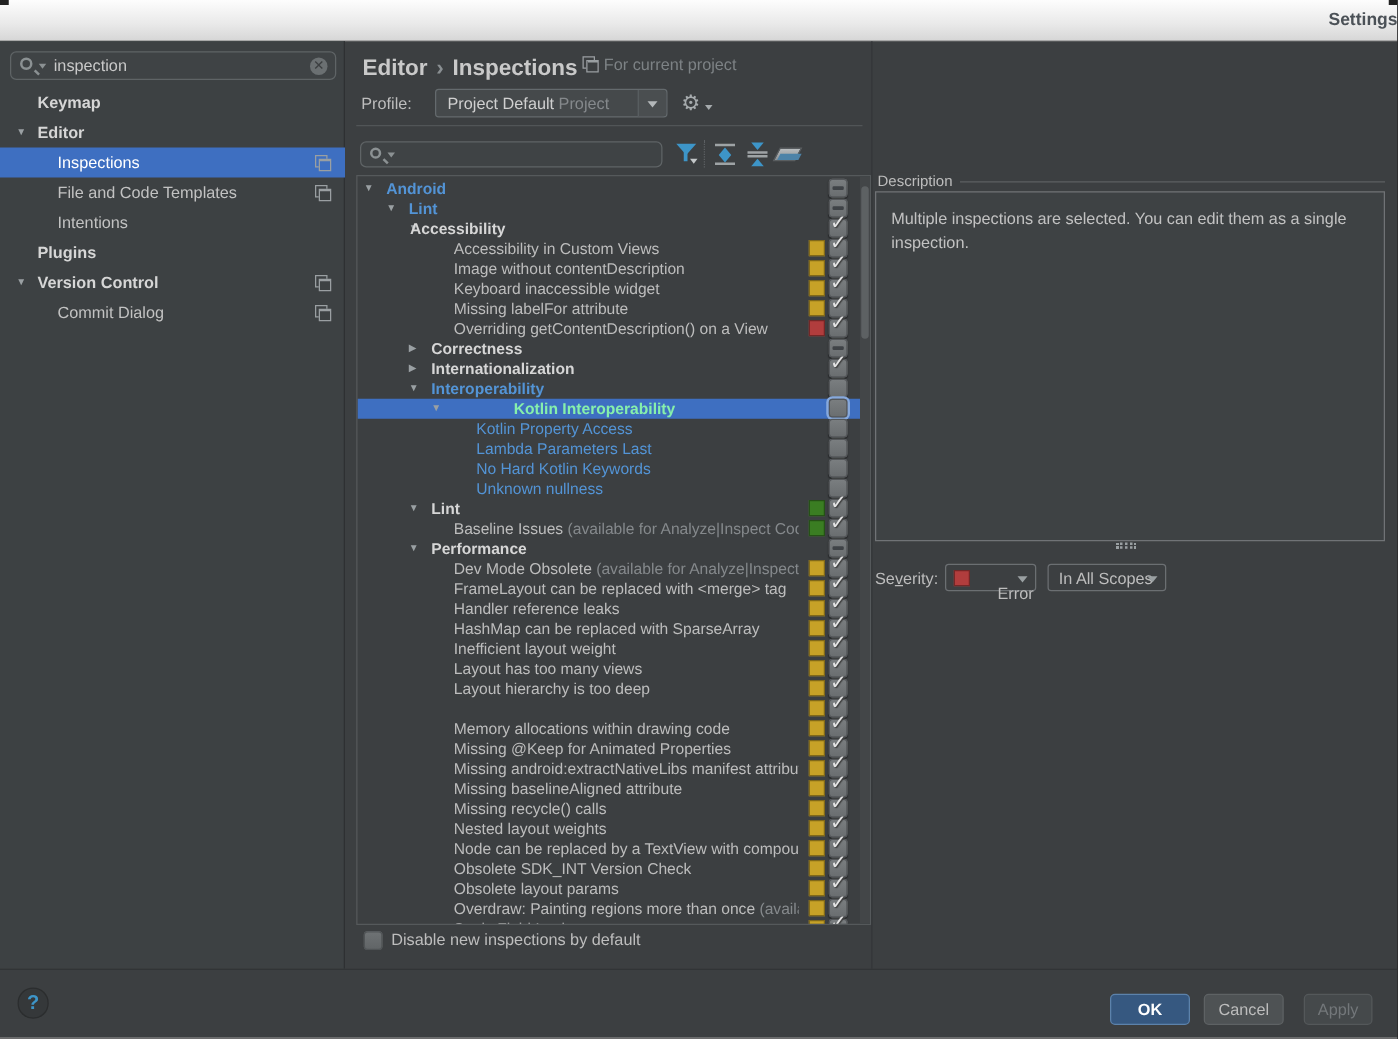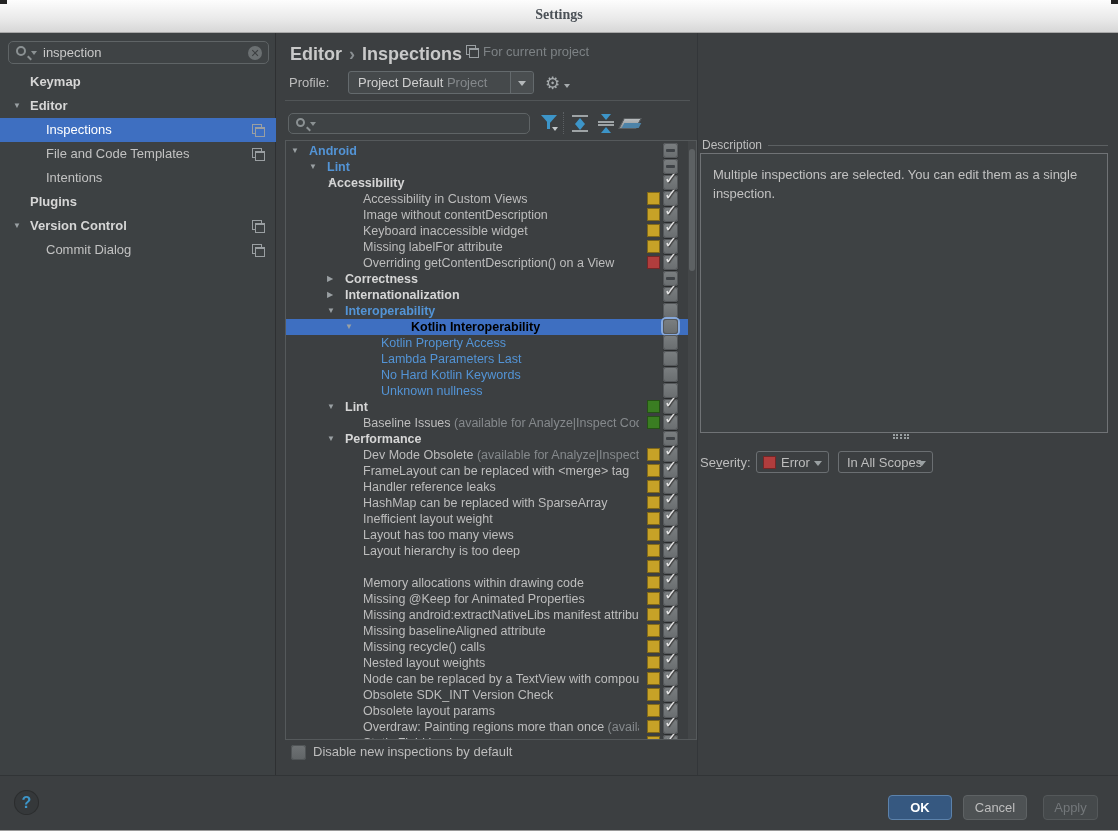--- a/index.html
+++ b/index.html
@@ -3,22 +3,22 @@
 <meta charset="utf-8">
 <style>
   html,body{margin:0;padding:0;background:#222;}
   *{box-sizing:border-box;}
   body{font-family:"Liberation Sans","DejaVu Sans",sans-serif;}
   #window{position:relative;width:1118px;height:831px;background:#3c3f41;overflow:hidden;
           border-bottom:1px solid #9a9a9a; box-shadow:0 3px 0 #141414 inset;}
   
   .titlebar{position:absolute;left:0;top:0;width:1118px;height:33px;
     background:linear-gradient(#fdfdfd,#e9e9e9 60%,#d7d7d7);border-bottom:1px solid #a8a8a8;}
-  .titlebar .title{position:absolute;left:0;right:0;top:7px;text-align:center;
-    font-size:14px;font-weight:bold;color:#4b5157;font-family:Liberation Serif, serif;}
+  .titlebar .title{position:absolute;left:0;right:0;top:7px;text-align:right;
+    font-size:14px;font-weight:bold;color:#4b5157;}
   .corner{position:absolute;top:0;width:7px;height:4px;background:#222;}
   
   .leftpanel{position:absolute;left:0;top:33px;width:276px;height:742px;background:#3d4143;
     border-right:1px solid #2e3032;}
   .searchbox{position:absolute;left:8px;top:8px;width:261px;height:23px;background:#3f4345;
     border:1px solid #5f6466;border-radius:5px;}
   .searchbox .mag{position:absolute;left:7px;top:4px;width:10px;height:10px;border:2px solid #8b9193;border-radius:50%;}
   .searchbox .mag::after{content:"";position:absolute;left:9px;top:9px;width:5px;height:2px;background:#8b9193;transform:rotate(45deg);}
   .searchbox .magcaret{position:absolute;left:22px;top:9px;width:0;height:0;border-left:3px solid transparent;border-right:3px solid transparent;border-top:4px solid #8b9193;}
   .searchbox input{position:absolute;left:32px;top:1px;width:200px;height:19px;background:transparent;border:none;outline:none;
@@ -77,21 +77,21 @@
   .treepanel{position:absolute;left:285px;top:140px;width:412px;height:600px;border:1px solid #55595b;background:#3c3f41;overflow:hidden;}
   .treerows{position:absolute;left:0;top:2px;width:403px;}
   .trow{position:relative;width:403px;height:16px;font-size:12.5px;line-height:16px;color:#bdbdbd;}
   .trow.sel{background:#3e6fc1;}
   .t-arrow{position:absolute;top:0;font-size:8px;color:#9aa0a3;line-height:16px;}
   .t-label{position:absolute;top:0;right:50px;white-space:nowrap;overflow:hidden;}
   .t-suffix{color:#85898c;}
   .trow.gwhite .t-label{font-weight:bold;color:#d6d6d6;}
   .trow.gblue .t-label{font-weight:bold;color:#5394d6;}
   .trow.iblue .t-label{color:#5394d6;}
-  .trow.sel .t-label{font-weight:bold;color:#000000;padding-left:48px;}
+  .trow.sel .t-label{font-weight:bold;color:#86efac;padding-left:48px;}
   .chip{position:absolute;left:361px;top:1px;width:13px;height:13px;box-shadow:inset 0 0 0 1px rgba(0,0,0,.35);}
   .cb{position:absolute;left:377px;top:0;width:15px;height:15px;border-radius:3px;
       background:linear-gradient(#7b7f81,#696d6f);box-shadow:inset 0 0 0 1px #54575a,0 1px 1px rgba(0,0,0,.35);}
   .cb.dash::after{content:"";position:absolute;left:3px;top:6px;width:9px;height:3px;background:#3f4347;border-radius:1px;}
   .cb.checked::after{content:"✓";position:absolute;left:1px;top:-4px;font-size:16px;font-weight:bold;color:#e4e4e4;text-shadow:1px 1px 1px #3a3a3a;}
   .cb.focus{box-shadow:inset 0 0 0 1px #54575a,0 0 0 2px #87a9dc;}
   .vscroll{position:absolute;right:0;top:0;width:8px;height:598px;background:#434648;}
   .vthumb{position:absolute;left:1px;top:8px;width:6px;height:122px;background:#5d6163;border-radius:3px;}
   
   .vdivider{position:absolute;left:697px;top:33px;width:1px;height:742px;background:#333639;}
@@ -408,21 +408,21 @@
   <div class="desc-title">Description</div>
   <div class="desc-titleline"></div>
   <div class="descbox">
     <div class="desctext">Multiple inspections are selected. You can edit them as a single inspection.</div>
   </div>
   <div class="grip"></div>
 
   <div class="sev-label"><span>Se</span><u>v</u><span>erity:</span></div>
   <div class="minicombo" style="left:756px;width:73px;">
     <span class="errsq"></span>
-    <span class="mtext" style="left:24px;">Error</span>
+    <span class="mtext" style="left:41px;margin-top:12px;">Error</span>
     <span class="mcaret" style="right:6px;"></span>
   </div>
   <div class="minicombo" style="left:838px;width:95px;">
     <span class="mtext" style="left:8px;">In All Scopes</span>
     <span class="mcaret" style="right:6px;"></span>
   </div>
 
   <div class="disablerow">
     <span class="box"></span>
     <span class="lbl">Disable new inspections by default</span>

